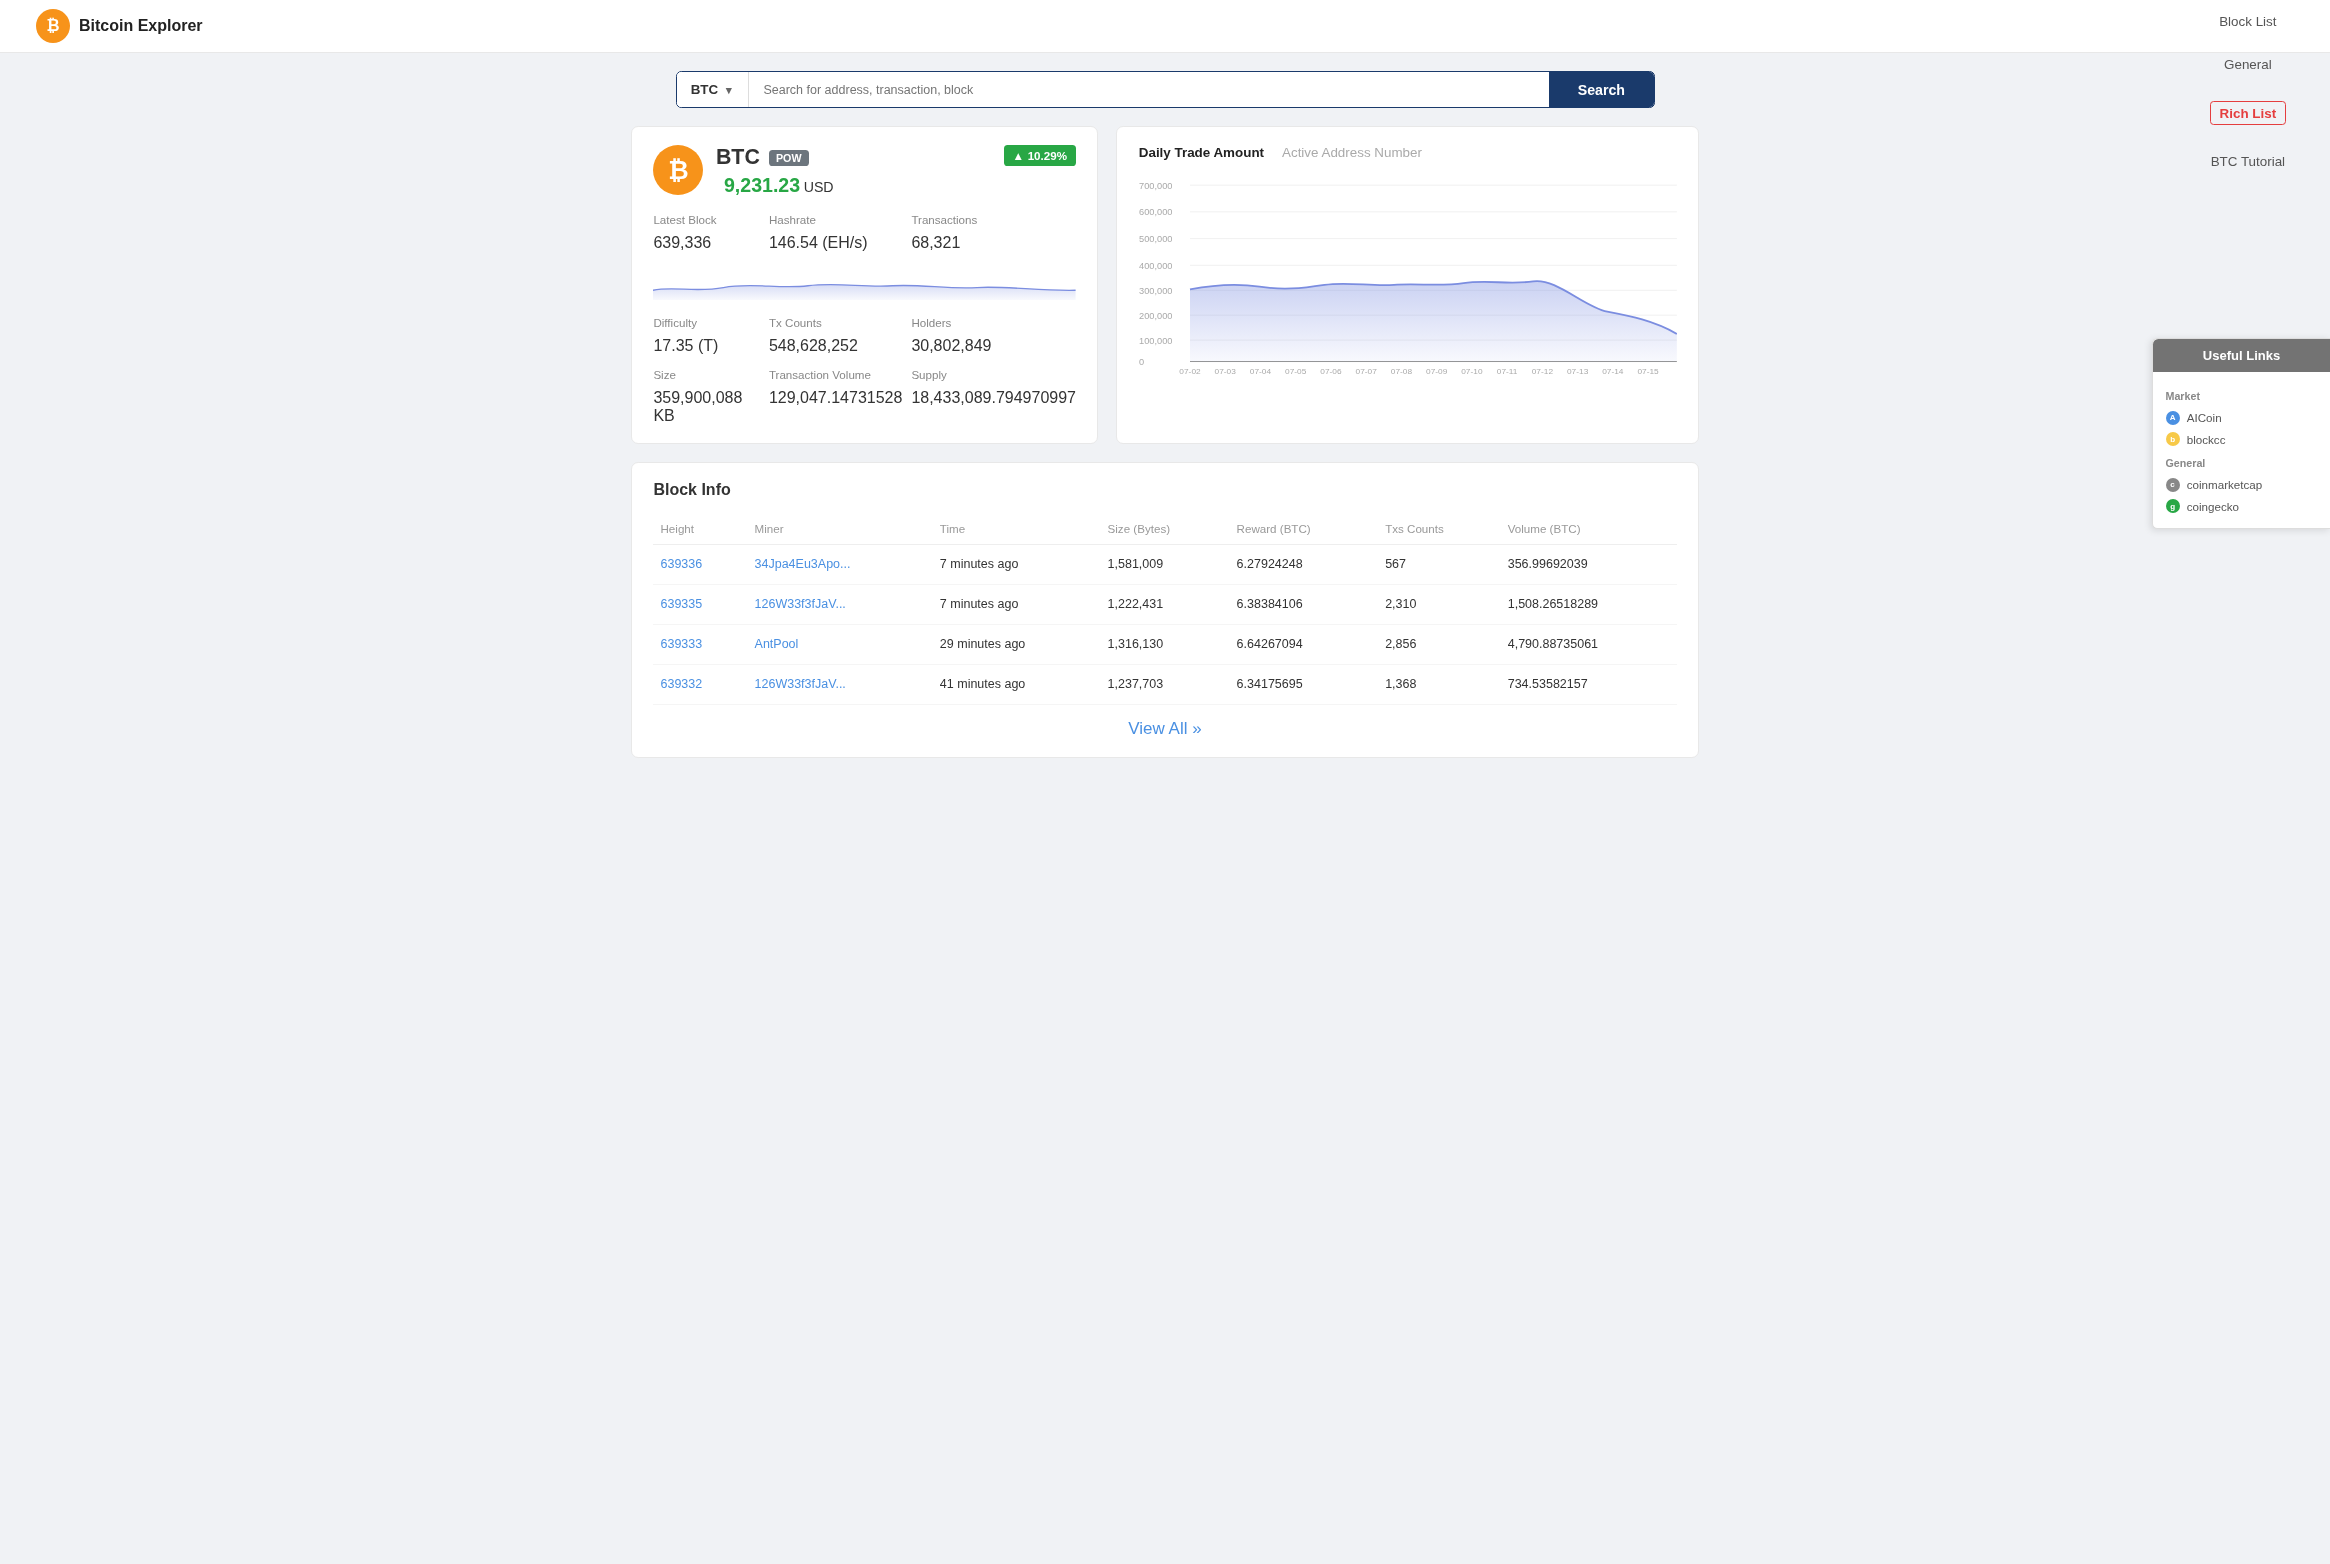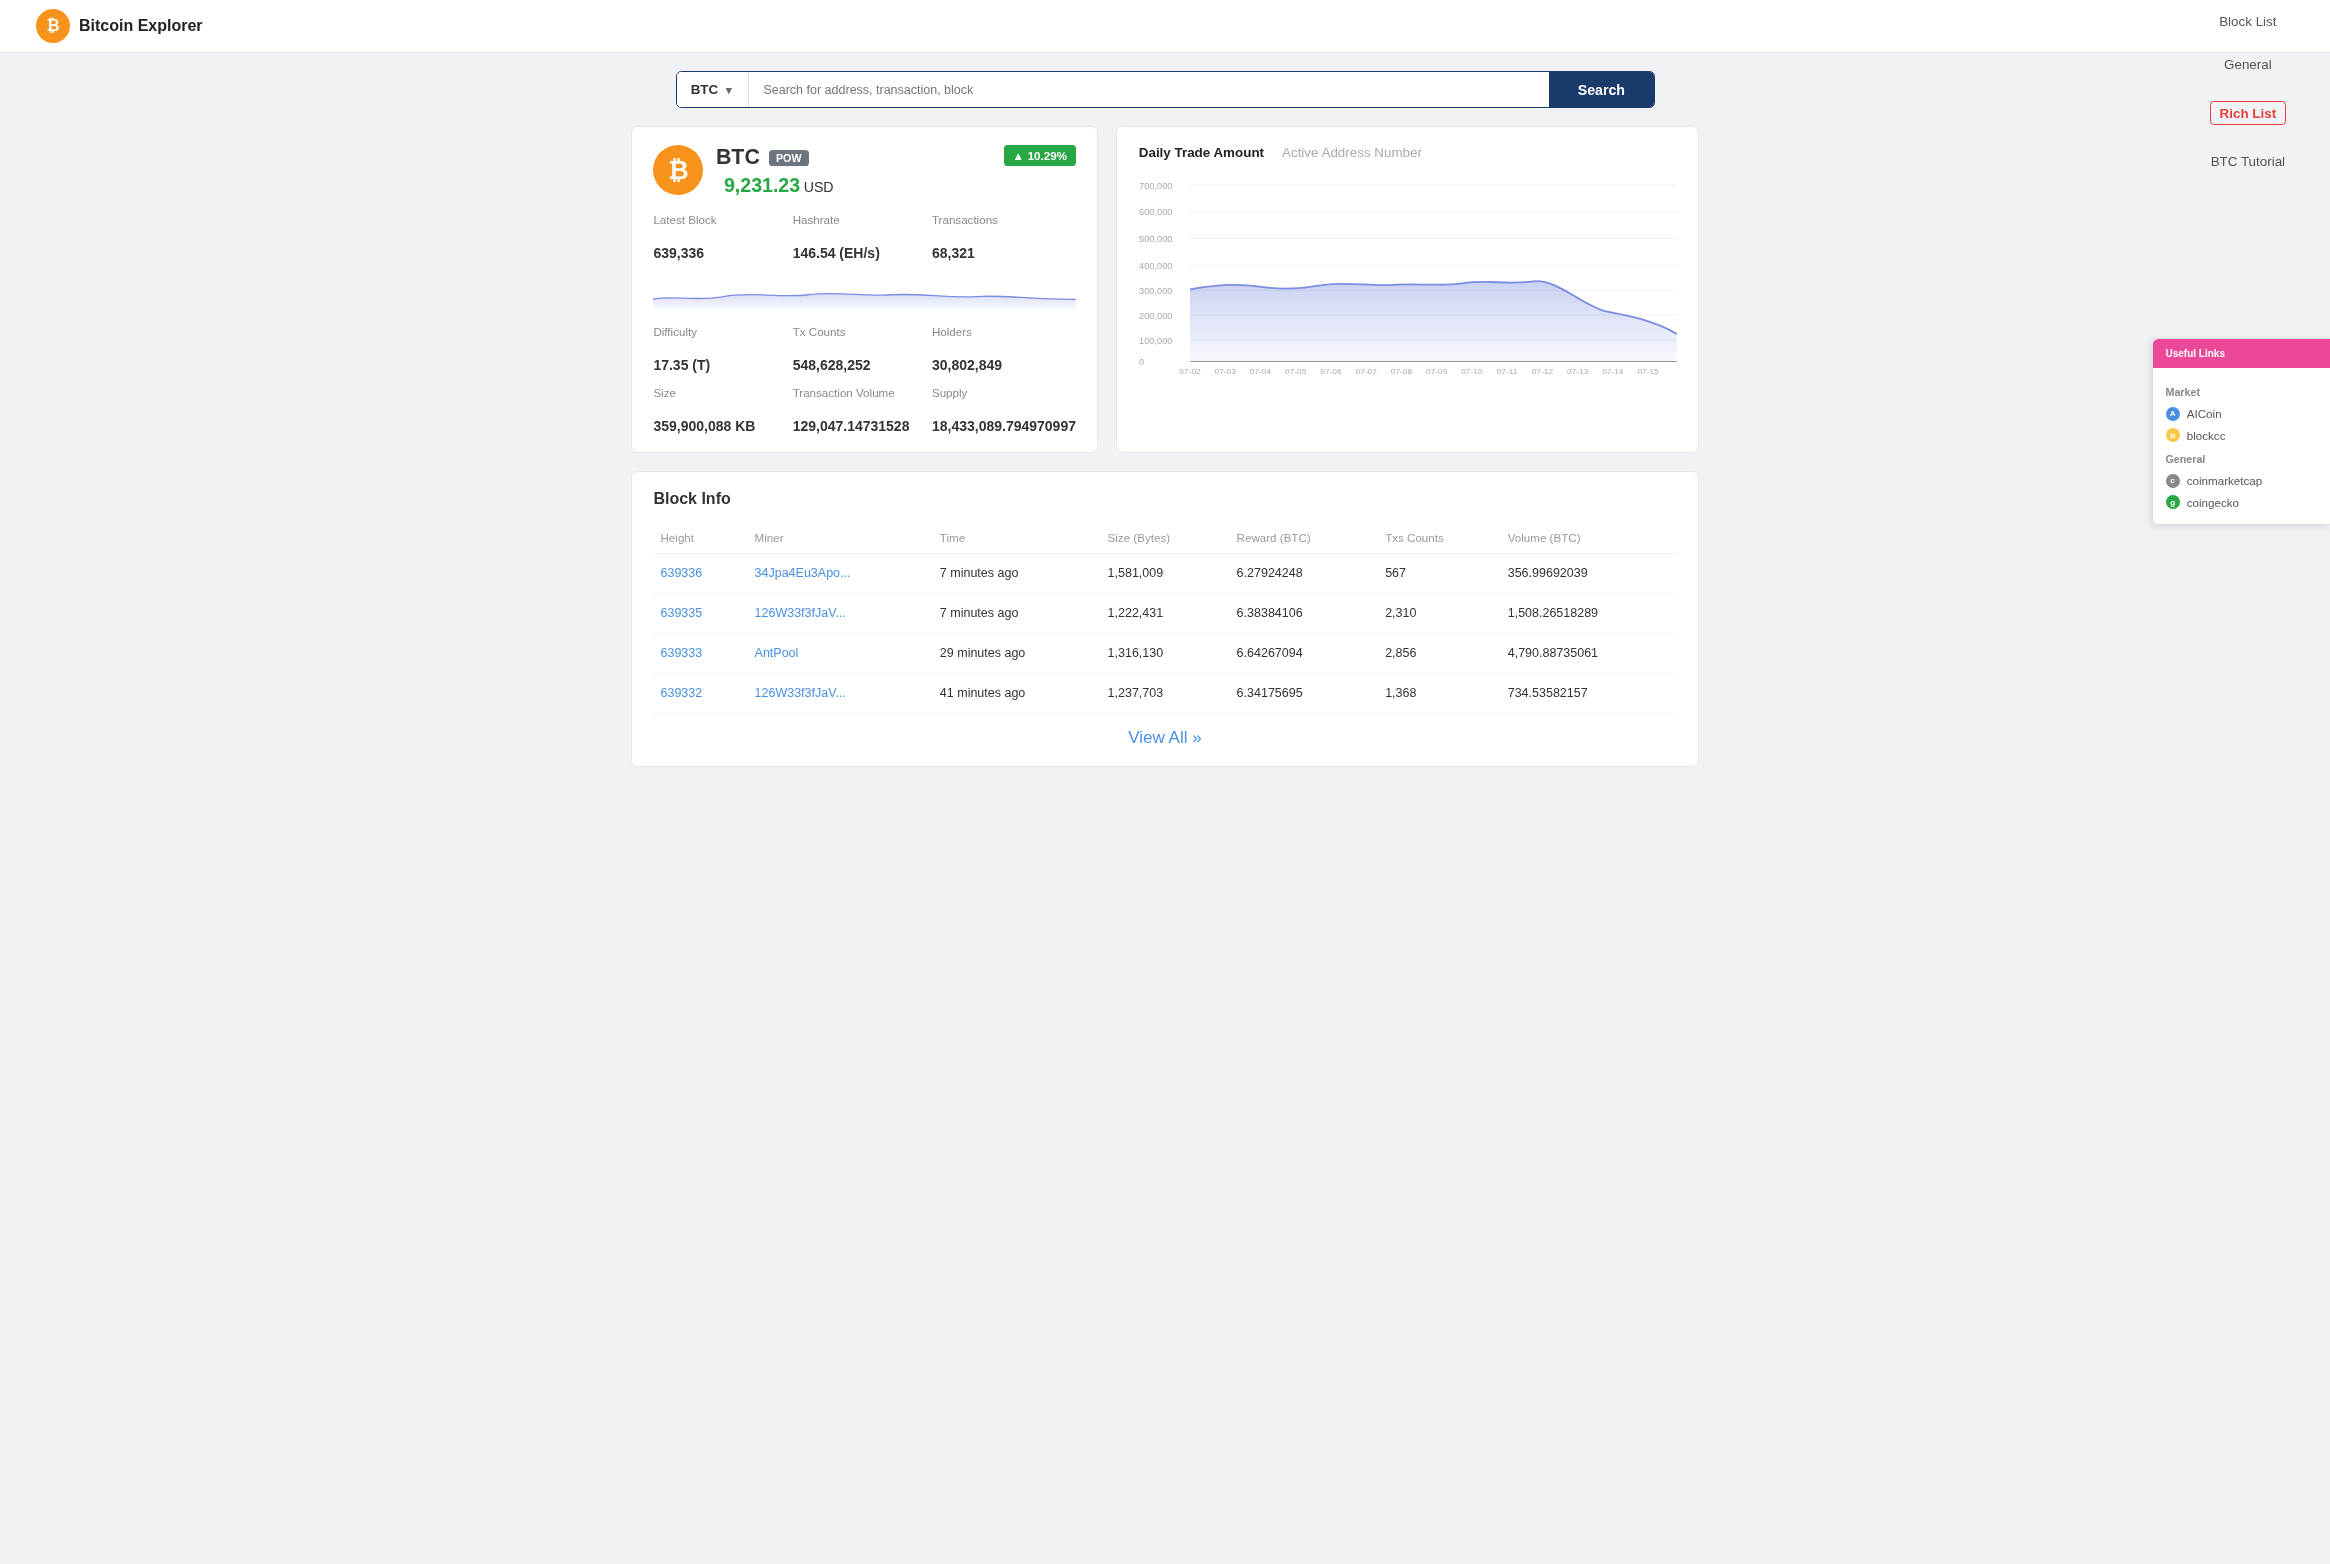--- a/index.html
+++ b/index.html
@@ -129,21 +129,21 @@
       display: flex; align-items: center; gap: 3.6px;
     }
 
     .btc-stats {
       margin-top: 16px;
       display: grid;
       grid-template-columns: 1fr 1fr 1fr;
       gap: 12.5px 9px;
     }
     .stat-label { color: #888; font-size: 11.6px; }
-    .stat-value { font-size: 14px; font-weight: 700; margin-top: 19px; }
+    .stat-value { font-size: 16px; font-weight: 400; margin-top: 8px; }
 
     
     .chart-card {
       background: #fff;
       border: 0.9px solid #e8e8e8;
       border-radius: 7.1px;
       padding: 18px 21.4px;
       flex: 1.4;
     }
     .chart-tabs {
@@ -196,24 +196,25 @@
       right: 0; top: 338px;
       background: #fff;
       border: 0.9px solid #ddd;
       border-right: none;
       border-radius: 5.3px 0 0 5.3px;
       width: 178px;
       box-shadow: -1.8px 1.8px 7.1px rgba(0,0,0,0.1);
       z-index: 100;
     }
     .useful-links-tab {
-      background: #ec4899; color: #fff;
-      padding: 9px 12.5px; font-size: 10px; font-weight: 600;
+      background: #737373; color: #fff;
+      padding: 9px 12.5px; font-size: 13px; font-weight: 600;
       border-radius: 5.3px 0 0 0;
       cursor: pointer;
+      text-align: center;
     }
     .useful-links-content { padding: 10.7px 12.5px; }
     .ul-section-title { color: #888; font-size: 10.7px; font-weight: 600; margin: 7.1px 0 5.3px; }
     .ul-item {
       display: flex; align-items: center; gap: 7.1px;
       padding: 3.6px 0; color: #555; font-size: 11.6px; cursor: pointer;
     }
     .ul-dot {
       width: 14.2px; height: 14.2px; border-radius: 50%;
       display: flex; align-items: center; justify-content: center;

